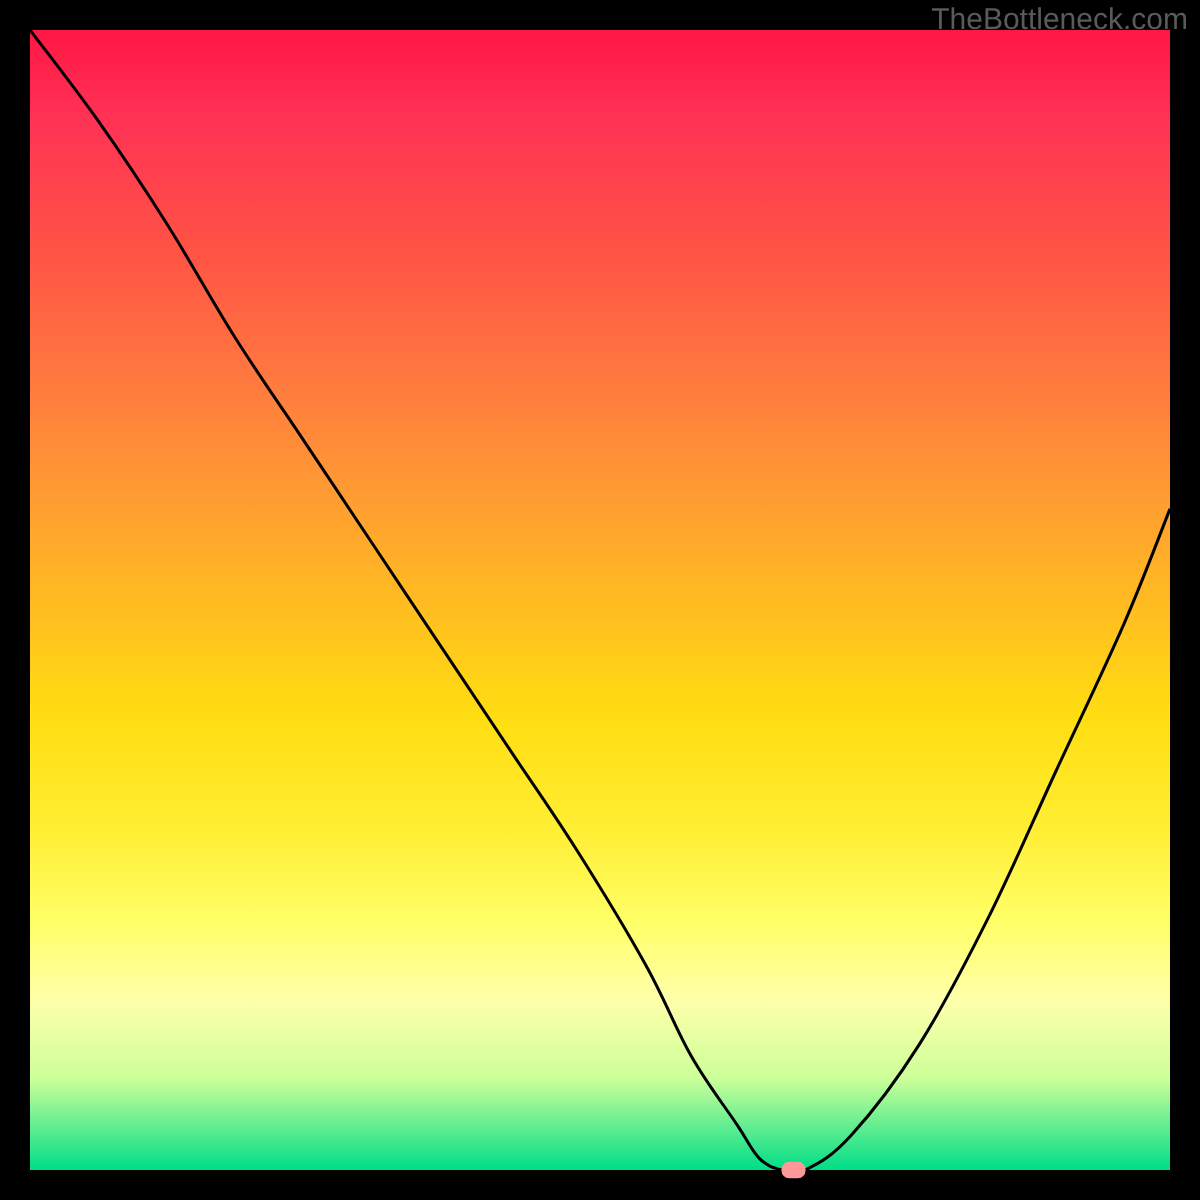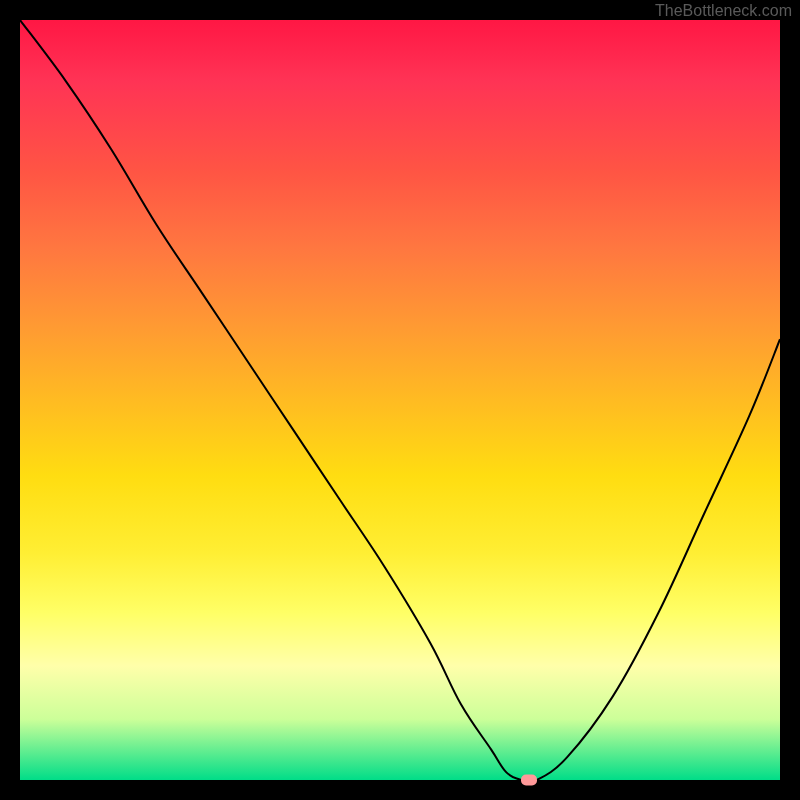--- a/index.html
+++ b/index.html
@@ -14,21 +14,21 @@
   .chart-container {
     position: relative;
     width: 800px;
     height: 800px;
   }
   .watermark {
     position: absolute;
     top: 2px;
     right: 8px;
     color: #5a5a5a;
-    font-size: 16px;
+    font-size: 20px;
     font-weight: 500;
     z-index: 10;
   }
   .plot-area {
     position: absolute;
     left: 20px;
     top: 20px;
     width: 760px;
     height: 760px;
     background: linear-gradient(to bottom,

